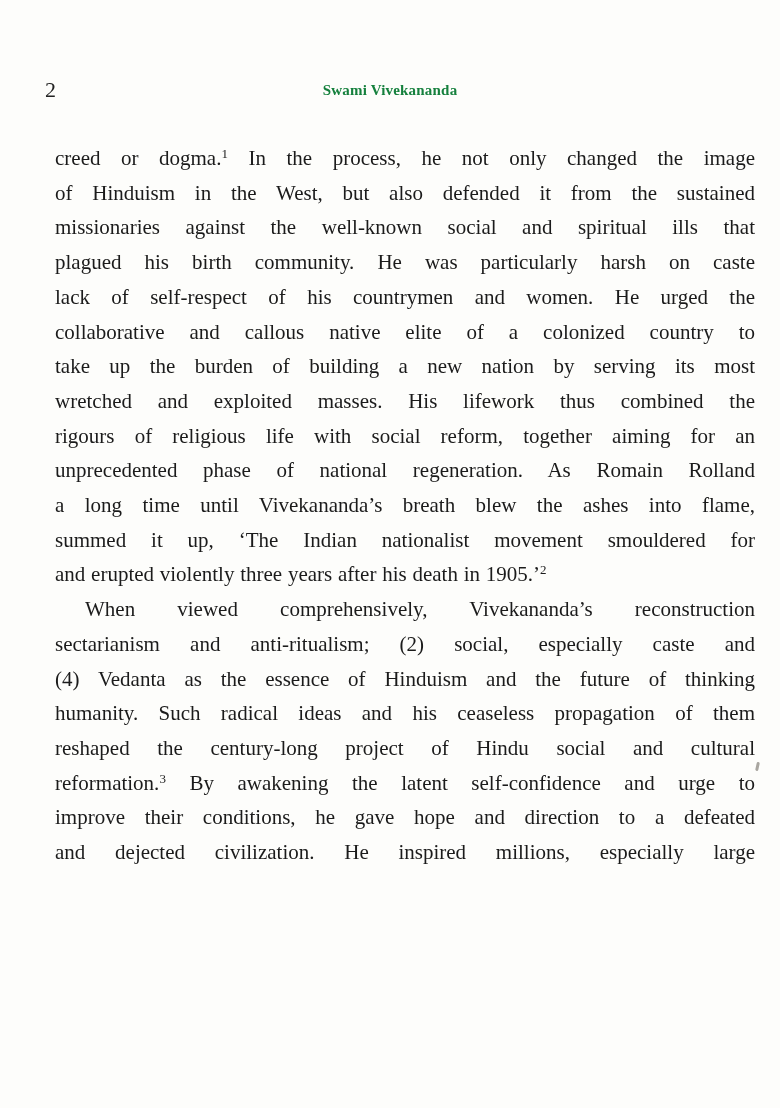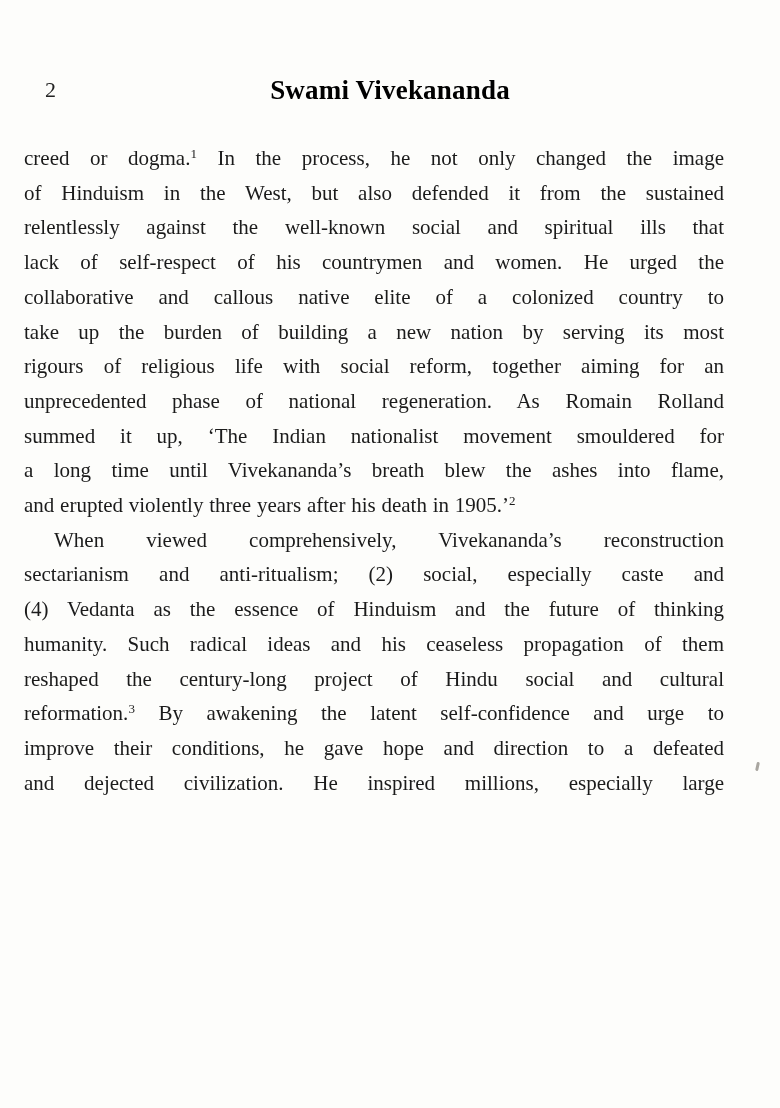--- a/index.html
+++ b/index.html
@@ -36,30 +36,30 @@
     line-height: 28px;
     color: #222;
   }
   .running-head {
     position: absolute;
     left: 0;
     right: 0;
     top: 0;
     text-align: center;
     font-weight: bold;
-    font-size: 27px;
+    font-size: 15px;
     line-height: 28px;
     letter-spacing: 0.2px;
-    color: #000000;
+    color: #15803d;
   }
   
   .body-text {
     position: absolute;
     top: 141px;
-    left: 24px;
+    left: 55px;
     width: 700px;
   }
   .para {
     margin: 0;
     padding: 0;
   }
   .line {
     font-size: 21px;
     line-height: 34.7px;
     text-align: justify;
@@ -99,28 +99,30 @@
     <div class="page-number">2</div>
     <div class="running-head">Swami Vivekananda</div>
   </div>
 
   <div class="body-text">
       <div class="para">
         <div class="line">creed or dogma.<sup>1</sup> In the process, he not only changed the image</div>
         <div class="line">of Hinduism in the West, but also defended it from the sustained</div>
       </div>
       <div class="para">
-        <div class="line">relentlessly against the well-known social and spiritual ills that</div>
+        <div class="line">missionaries against the well-known social and spiritual ills that</div>
+        <div class="line">plagued his birth community. He was particularly harsh on caste</div>
         <div class="line">lack of self-respect of his countrymen and women. He urged the</div>
         <div class="line">collaborative and callous native elite of a colonized country to</div>
         <div class="line">take up the burden of building a new nation by serving its most</div>
+        <div class="line">wretched and exploited masses. His lifework thus combined the</div>
         <div class="line">rigours of religious life with social reform, together aiming for an</div>
         <div class="line">unprecedented phase of national regeneration. As Romain Rolland</div>
+        <div class="line">a long time until Vivekananda’s breath blew the ashes into flame,</div>
         <div class="line">summed it up, ‘The Indian nationalist movement smouldered for</div>
-        <div class="line">a long time until Vivekananda’s breath blew the ashes into flame,</div>
         <div class="line last">and erupted violently three years after his death in 1905.’<sup>2</sup></div>
       </div>
       <div class="para">
         <div class="line indent">When viewed comprehensively, Vivekananda’s reconstruction</div>
         <div class="line">sectarianism and anti-ritualism; (2) social, especially caste and</div>
         <div class="line">(4) Vedanta as the essence of Hinduism and the future of thinking</div>
         <div class="line">humanity. Such radical ideas and his ceaseless propagation of them</div>
         <div class="line">reshaped the century-long project of Hindu social and cultural</div>
         <div class="line">reformation.<sup>3</sup> By awakening the latent self-confidence and urge to</div>
         <div class="line">improve their conditions, he gave hope and direction to a defeated</div>

